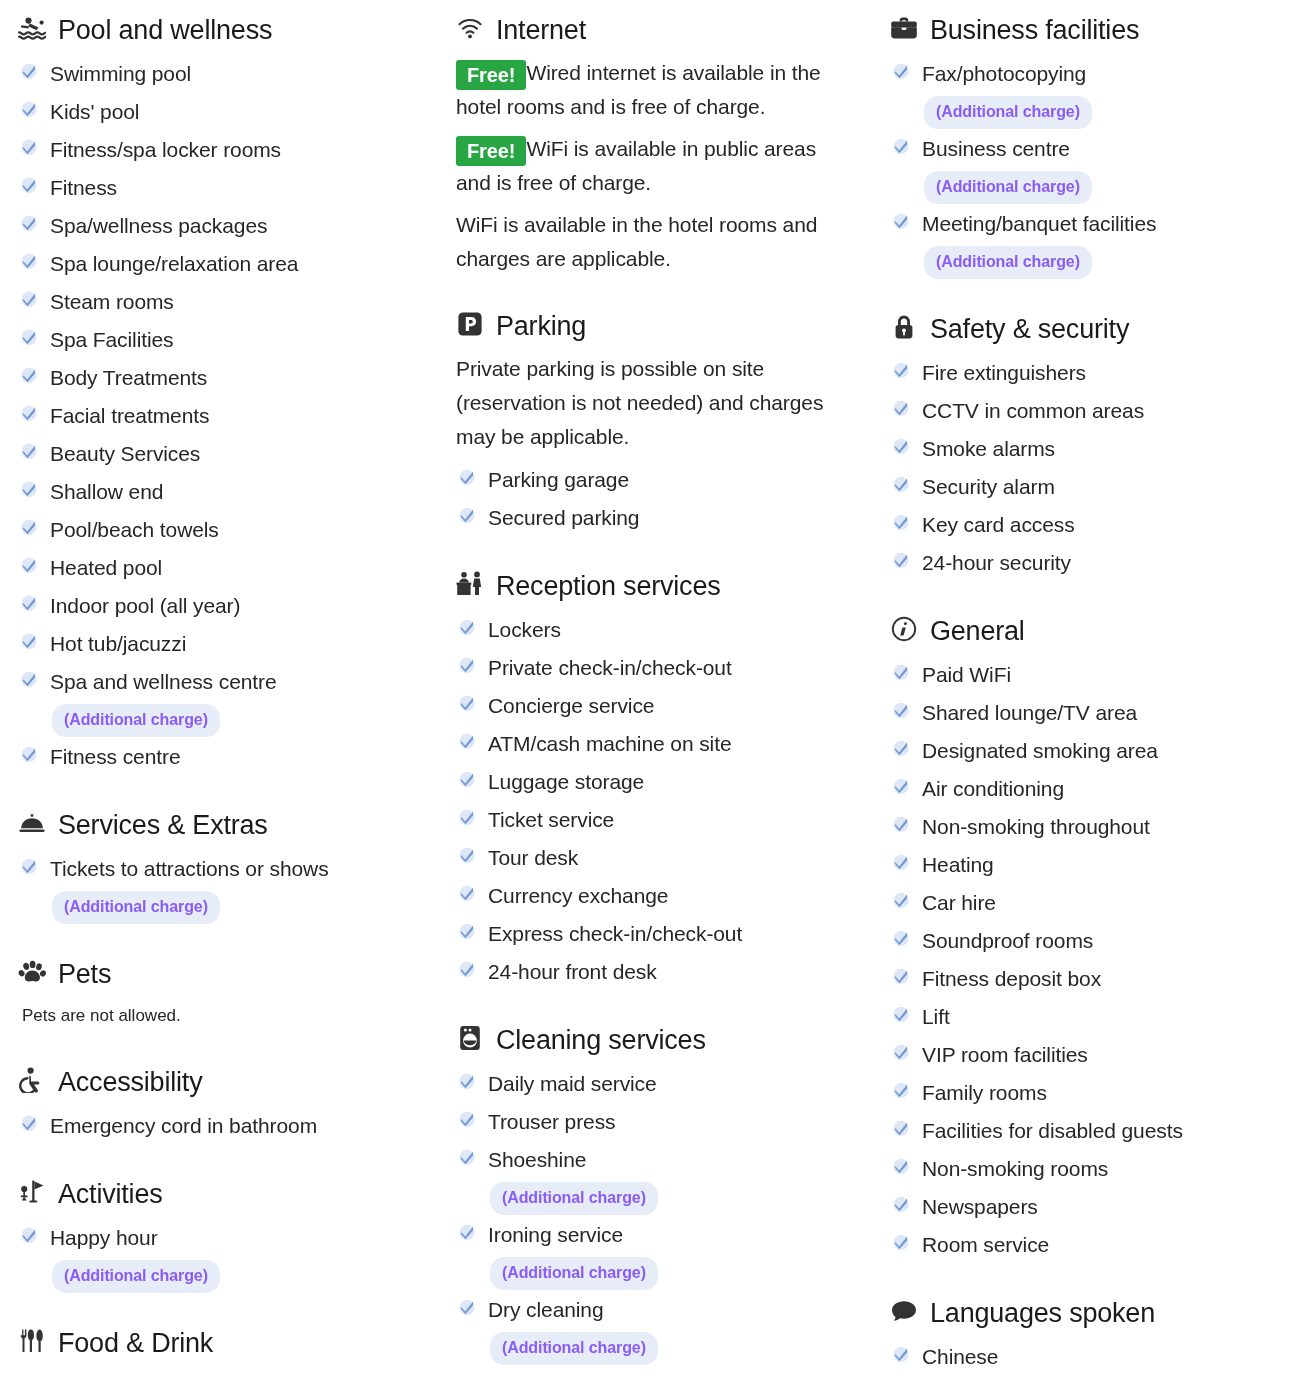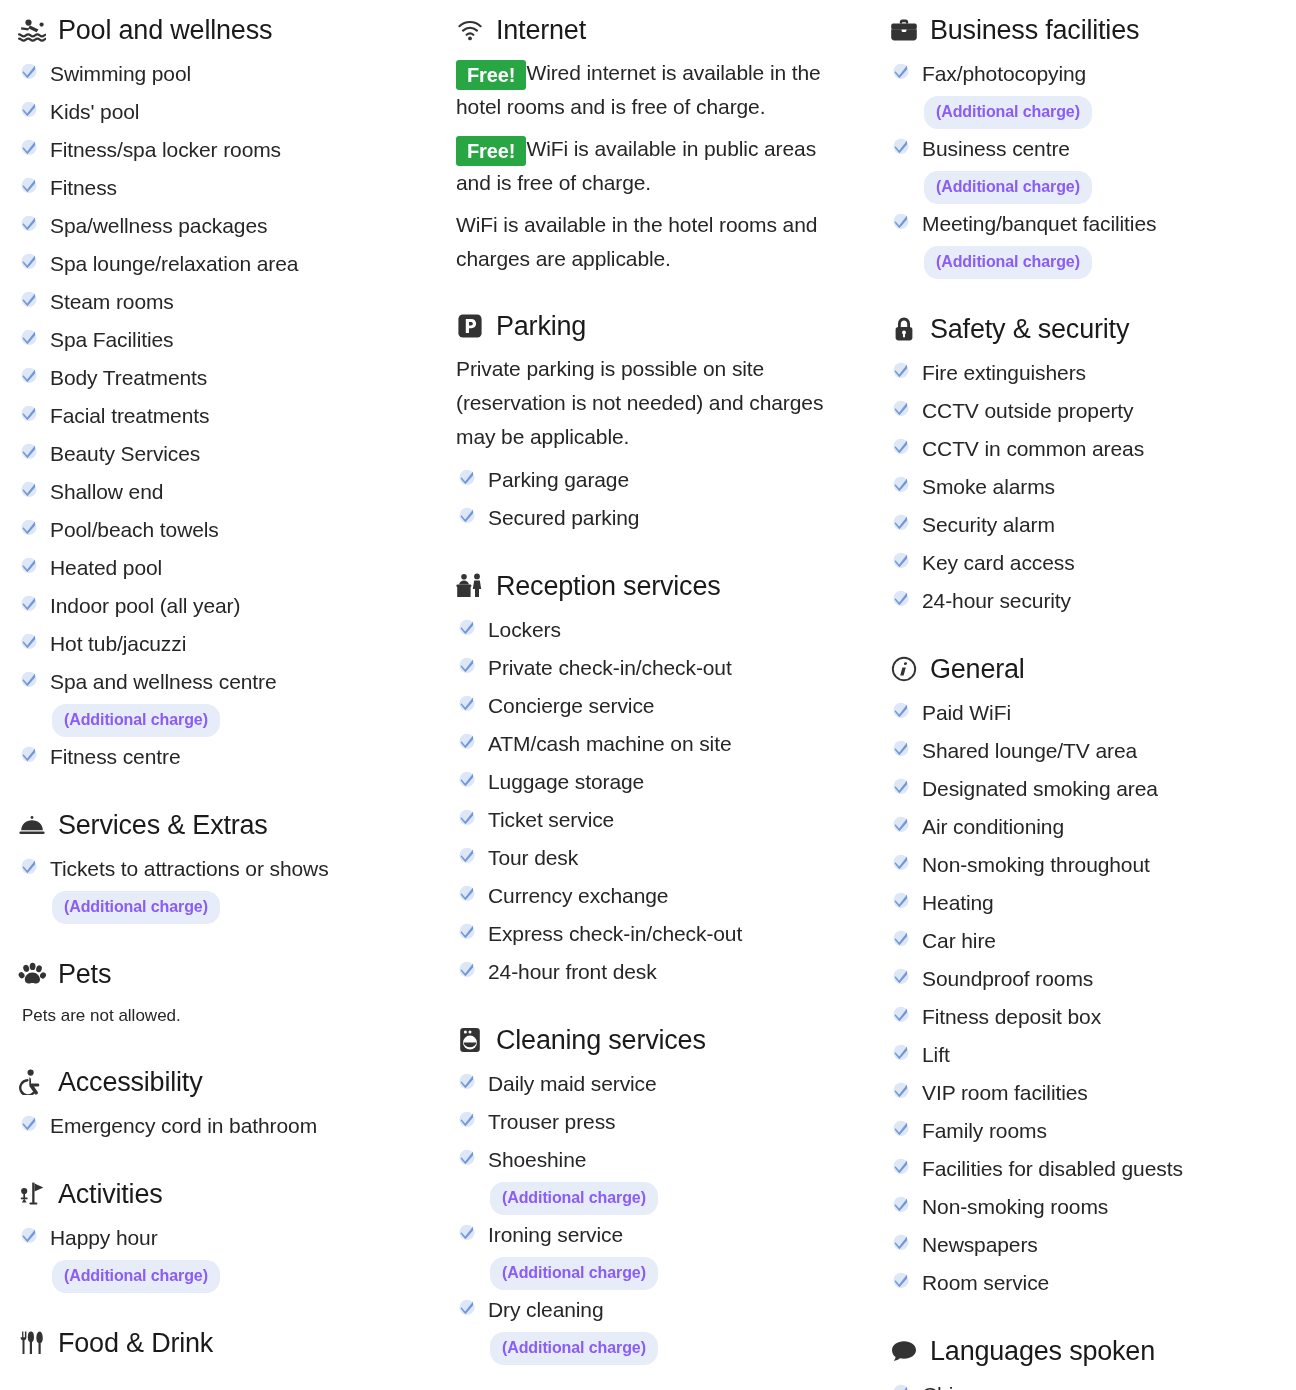--- a/index.html
+++ b/index.html
@@ -15,21 +15,21 @@
   }
   .col{padding-top:14px;box-sizing:border-box;overflow:hidden;}
   .col.c1{padding-left:18px;padding-right:10px;}
   .col.c2{padding-left:16px;padding-right:14px;}
   .col.c3{padding-left:20px;padding-right:10px;}
 
   .section{margin-bottom:0;}
   .section + .section{margin-top:34px;}
 
   .sec-head{
-    display:flex;align-items:center;gap:12px;
+    display:flex;align-items:flex-start;gap:12px;
     margin:0 0 10px 0;
   }
   .sec-icon{
     width:28px;height:28px;flex:0 0 28px;
     display:flex;align-items:center;justify-content:center;
     color:#333333;
   }
   .sec-icon svg{display:block;}
   .sec-title{
     font-size:27px;line-height:32px;font-weight:400;color:#1a1a1a;
@@ -643,29 +643,20 @@
             </span>
             <span class="itxt"><span>Fire extinguishers</span></span>
           </li>
           <li>
             <span class="chk">
               <svg width="20" height="20" viewBox="0 0 20 20">
                 <circle cx="10" cy="10.4" r="7.6" fill="#dde7f7"></circle>
                 <path d="M4.4 10.2 L8.2 14.6 L16 4.6 L16 8.6 L8.4 17.2 L3.6 11.6 Z" fill="#7198d8"></path>
               </svg>
             </span>
-            <span class="itxt"><span>CCTV outside property</span></span>
-          </li>
-          <li>
-            <span class="chk">
-              <svg width="20" height="20" viewBox="0 0 20 20">
-                <circle cx="10" cy="10.4" r="7.6" fill="#dde7f7"></circle>
-                <path d="M4.4 10.2 L8.2 14.6 L16 4.6 L16 8.6 L8.4 17.2 L3.6 11.6 Z" fill="#7198d8"></path>
-              </svg>
-            </span>
             <span class="itxt"><span>CCTV in common areas</span></span>
           </li>
           <li>
             <span class="chk">
               <svg width="20" height="20" viewBox="0 0 20 20">
                 <circle cx="10" cy="10.4" r="7.6" fill="#dde7f7"></circle>
                 <path d="M4.4 10.2 L8.2 14.6 L16 4.6 L16 8.6 L8.4 17.2 L3.6 11.6 Z" fill="#7198d8"></path>
               </svg>
             </span>
             <span class="itxt"><span>Smoke alarms</span></span>

